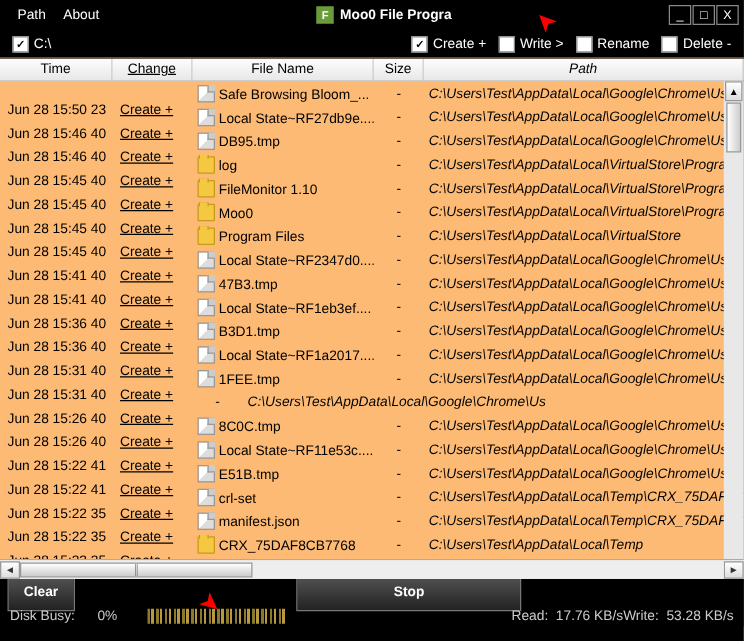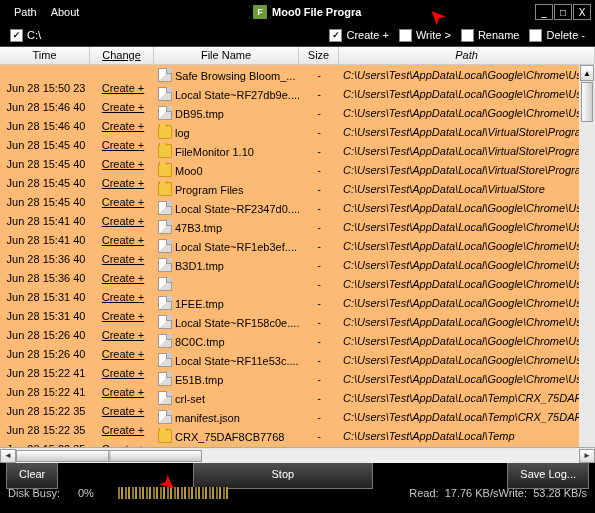--- a/index.html
+++ b/index.html
@@ -23,36 +23,36 @@
 .thead { display: flex; background: linear-gradient(#fdfdfd, #e8e8e8); border-bottom: 1px solid #ccc; height: 18px; position: sticky; top: 0; }
 .th { border-right: 1px solid #ccc; padding: 2px 6px; color: #000; text-align: center; font-weight: normal; }
 .col-time { width: 90px; }
 .col-change { width: 64px; text-decoration: underline; }
 .col-file { width: 145px; }
 .col-size { width: 40px; text-align: center; }
 .col-path { flex: 1; font-style: italic; }
 .tbody { overflow-y: hidden; }
 .tr { display: flex; height: 19px; align-items: center; border-bottom: 0; }
 .td { padding: 1px 4px; color: #000; white-space: nowrap; overflow: hidden; text-overflow: clip; }
-.td.col-change, .td.col-time { text-align: center; padding-left: 6px; margin-top: 27px; }
+.td.col-change, .td.col-time { text-align: left; padding-left: 6px; margin-top: 27px; }
 .file-cell { display: flex; align-items: flex-end; gap: 3px; }
 .ico { width: 14px; height: 14px; display: inline-block; flex-shrink: 0; }
 .ico-file { background: linear-gradient(135deg, #fff 50%, #ddd 50%); border: 1px solid #999; position: relative; }
 .ico-file::after { content: ''; position: absolute; top: -1px; right: -1px; width: 5px; height: 5px; background: #ccc; border-left: 1px solid #999; border-bottom: 1px solid #999; }
 .ico-folder { background: #f5c842; border: 1px solid #c79a1a; border-radius: 1px; position: relative; }
 .ico-folder::before { content: ''; position: absolute; top: -3px; left: 0; width: 6px; height: 3px; background: #f5c842; border: 1px solid #c79a1a; border-bottom: none; }
 .hscroll { height: 16px; background: #e8e8e8; display: flex; align-items: center; border-top: 1px solid #aaa; }
 .hscroll-btn { width: 16px; height: 14px; background: linear-gradient(#fff,#ddd); border: 1px solid #999; display: flex; align-items: center; justify-content: center; color: #333; font-size: 8px; cursor: pointer; }
 .hscroll-track { flex: 1; height: 14px; background: #eee; position: relative; }
 .hscroll-thumb { position: absolute; left: 0; width: 186px; height: 12px; top: 1px; background: linear-gradient(#fff,#ccc); border: 1px solid #999; display: flex; align-items: center; justify-content: center; color: #777; font-size: 8px; }
 .vscroll { position: absolute; right: 0; top: 18px; bottom: 16px; width: 16px; background: #e8e8e8; }
 .vscroll-btn { width: 14px; height: 16px; background: linear-gradient(#fff,#ddd); border: 1px solid #999; display: flex; align-items: center; justify-content: center; font-size: 8px; cursor: pointer; margin: 0 auto; }
 .vscroll-thumb { width: 12px; height: 40px; margin: 1px auto; background: linear-gradient(90deg,#fff,#ccc); border: 1px solid #999; }
 .bottom-bar { background: #000; height: 22px; display: flex; align-items: center; padding: 2px 6px; gap: 6px; }
-.btn { background: linear-gradient(#555,#222); border: 1px solid #777; color: #fff; padding: 14px 12px; cursor: pointer; height: 18px; display: flex; align-items: center; justify-content: center; }
+.btn { background: linear-gradient(#555,#222); border: 1px solid #777; color: #fff; padding: 14px 12px; cursor: pointer; height: 18px; display: flex; align-items: center; justify-content: center; font-weight: bold; }
 .btn-stop { flex: 1; max-width: 180px; margin: 0 auto; }
 .spacer { flex: 0.7; }
 .status { background: #000; height: 16px; display: flex; align-items: center; padding: 0 8px; color: #ccc; gap: 18px; font-size: 10px; }
 .status .right { margin-left: auto; display: flex; }
 .chart { width: 110px; height: 12px; background: repeating-linear-gradient(90deg, #8a7a2a 0 2px, #000 2px 3px, #b89a3a 3px 5px, #000 5px 7px); margin-left: 6px; }
 </style>
 </head>
 <body>
 
 <div class="red-arrow arrow1">➤</div>
@@ -239,46 +239,41 @@
         </div>
         <div class="td col-size">-</div>
         <div class="td col-path">C:\Users\Test\AppData\Local\Google\Chrome\Us</div>
       </div>
       <div class="tr">
         <div class="td col-time">Jun 28  15:31 40</div>
         <div class="td col-change">Create +</div>
         <div class="td col-file">
           <span class="file-cell">
             <span class="ico ico-file"></span>
+            <span>Local State~RF1a2017....</span>
           </span>
         </div>
         <div class="td col-size">-</div>
         <div class="td col-path">C:\Users\Test\AppData\Local\Google\Chrome\Us</div>
       </div>
       <div class="tr">
         <div class="td col-time">Jun 28  15:31 40</div>
         <div class="td col-change">Create +</div>
         <div class="td col-file">
           <span class="file-cell">
             <span class="ico ico-file"></span>
             <span>1FEE.tmp</span>
           </span>
         </div>
         <div class="td col-size">-</div>
         <div class="td col-path">C:\Users\Test\AppData\Local\Google\Chrome\Us</div>
       </div>
       <div class="tr">
         <div class="td col-time">Jun 28  15:26 40</div>
         <div class="td col-change">Create +</div>
-        <div class="td col-file">
-          <span class="file-cell">
-            <span class="ico ico-file"></span>
-            <span>Local State~RF158c0e....</span>
-          </span>
-        </div>
         <div class="td col-size">-</div>
         <div class="td col-path">C:\Users\Test\AppData\Local\Google\Chrome\Us</div>
       </div>
       <div class="tr">
         <div class="td col-time">Jun 28  15:26 40</div>
         <div class="td col-change">Create +</div>
         <div class="td col-file">
           <span class="file-cell">
             <span class="ico ico-file"></span>
             <span>8C0C.tmp</span>
@@ -371,21 +366,20 @@
       </div>
     <div class="hscroll-btn">►</div>
   </div>
 </div>
 
 <div class="bottom-bar">
   <div class="btn">Clear</div>
   <div class="spacer"></div>
   <div class="btn btn-stop">Stop</div>
   <div class="spacer"></div>
-  <div class="btn">Save Log...</div>
 </div>
 
 <div class="status">
   <span>Disk Busy:</span>
   <span>0%</span>
   <span class="chart"></span>
   <div class="right">
     <span><span>Read:</span>&nbsp;&nbsp;<span>17.76 KB/s</span></span>
     <span><span>Write:</span>&nbsp;&nbsp;<span>53.28 KB/s</span></span>
   </div>

